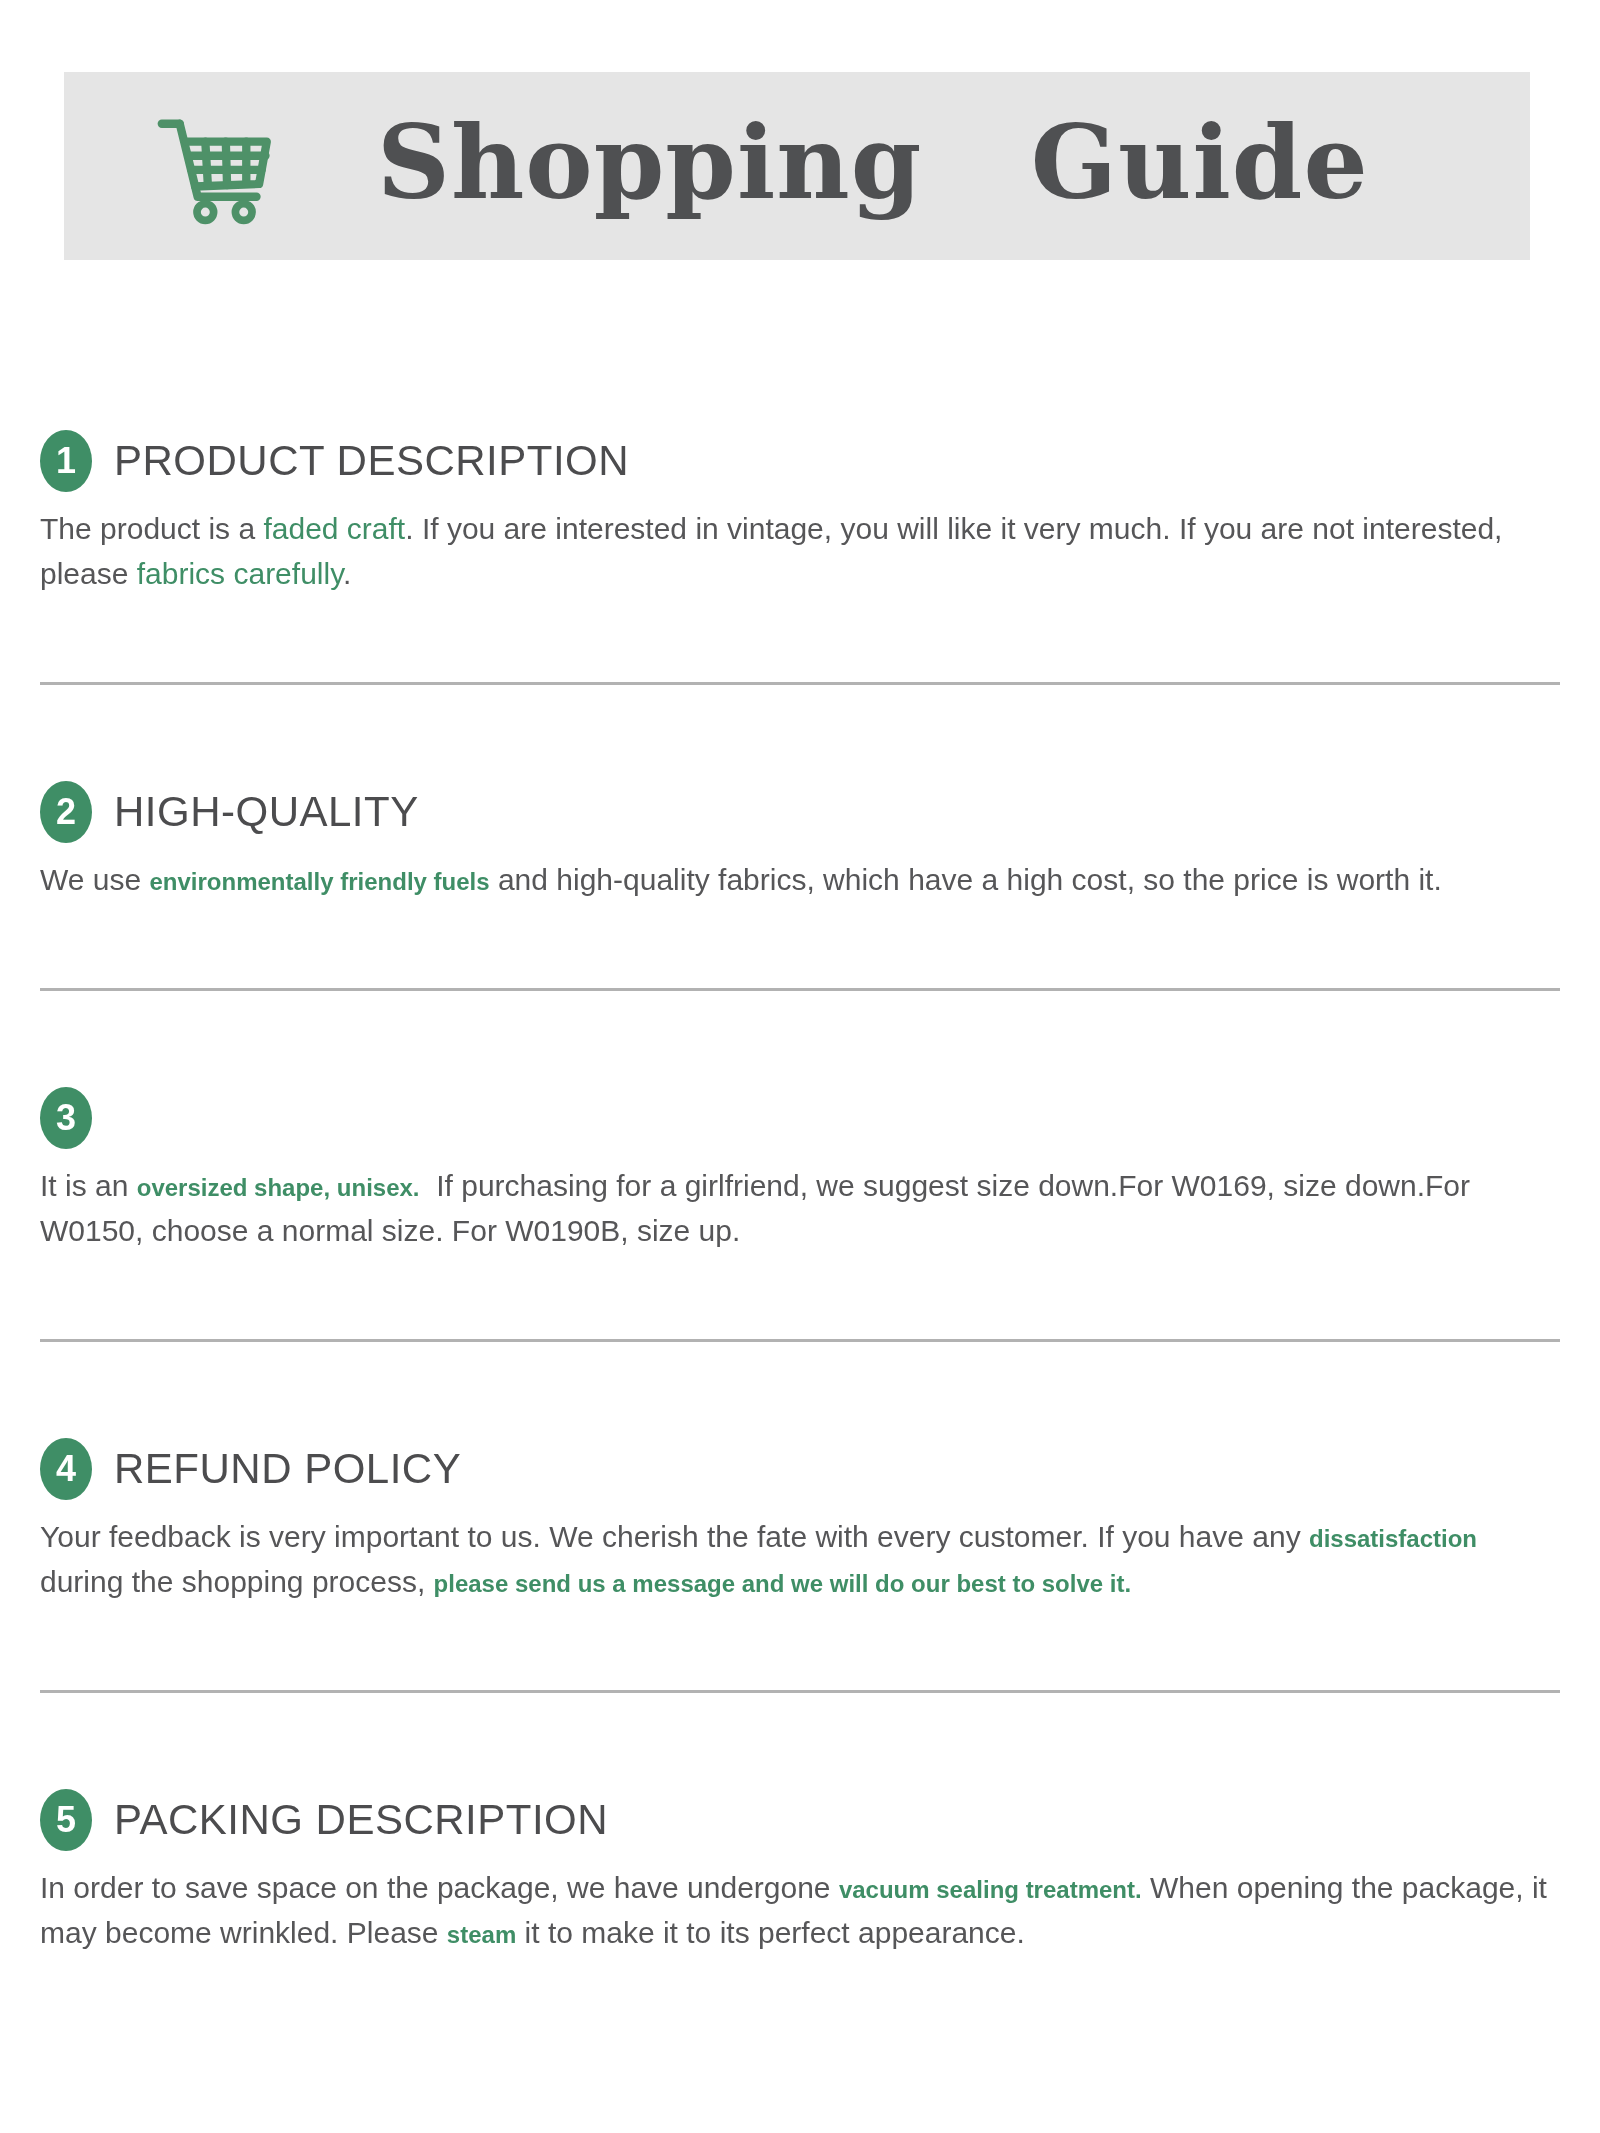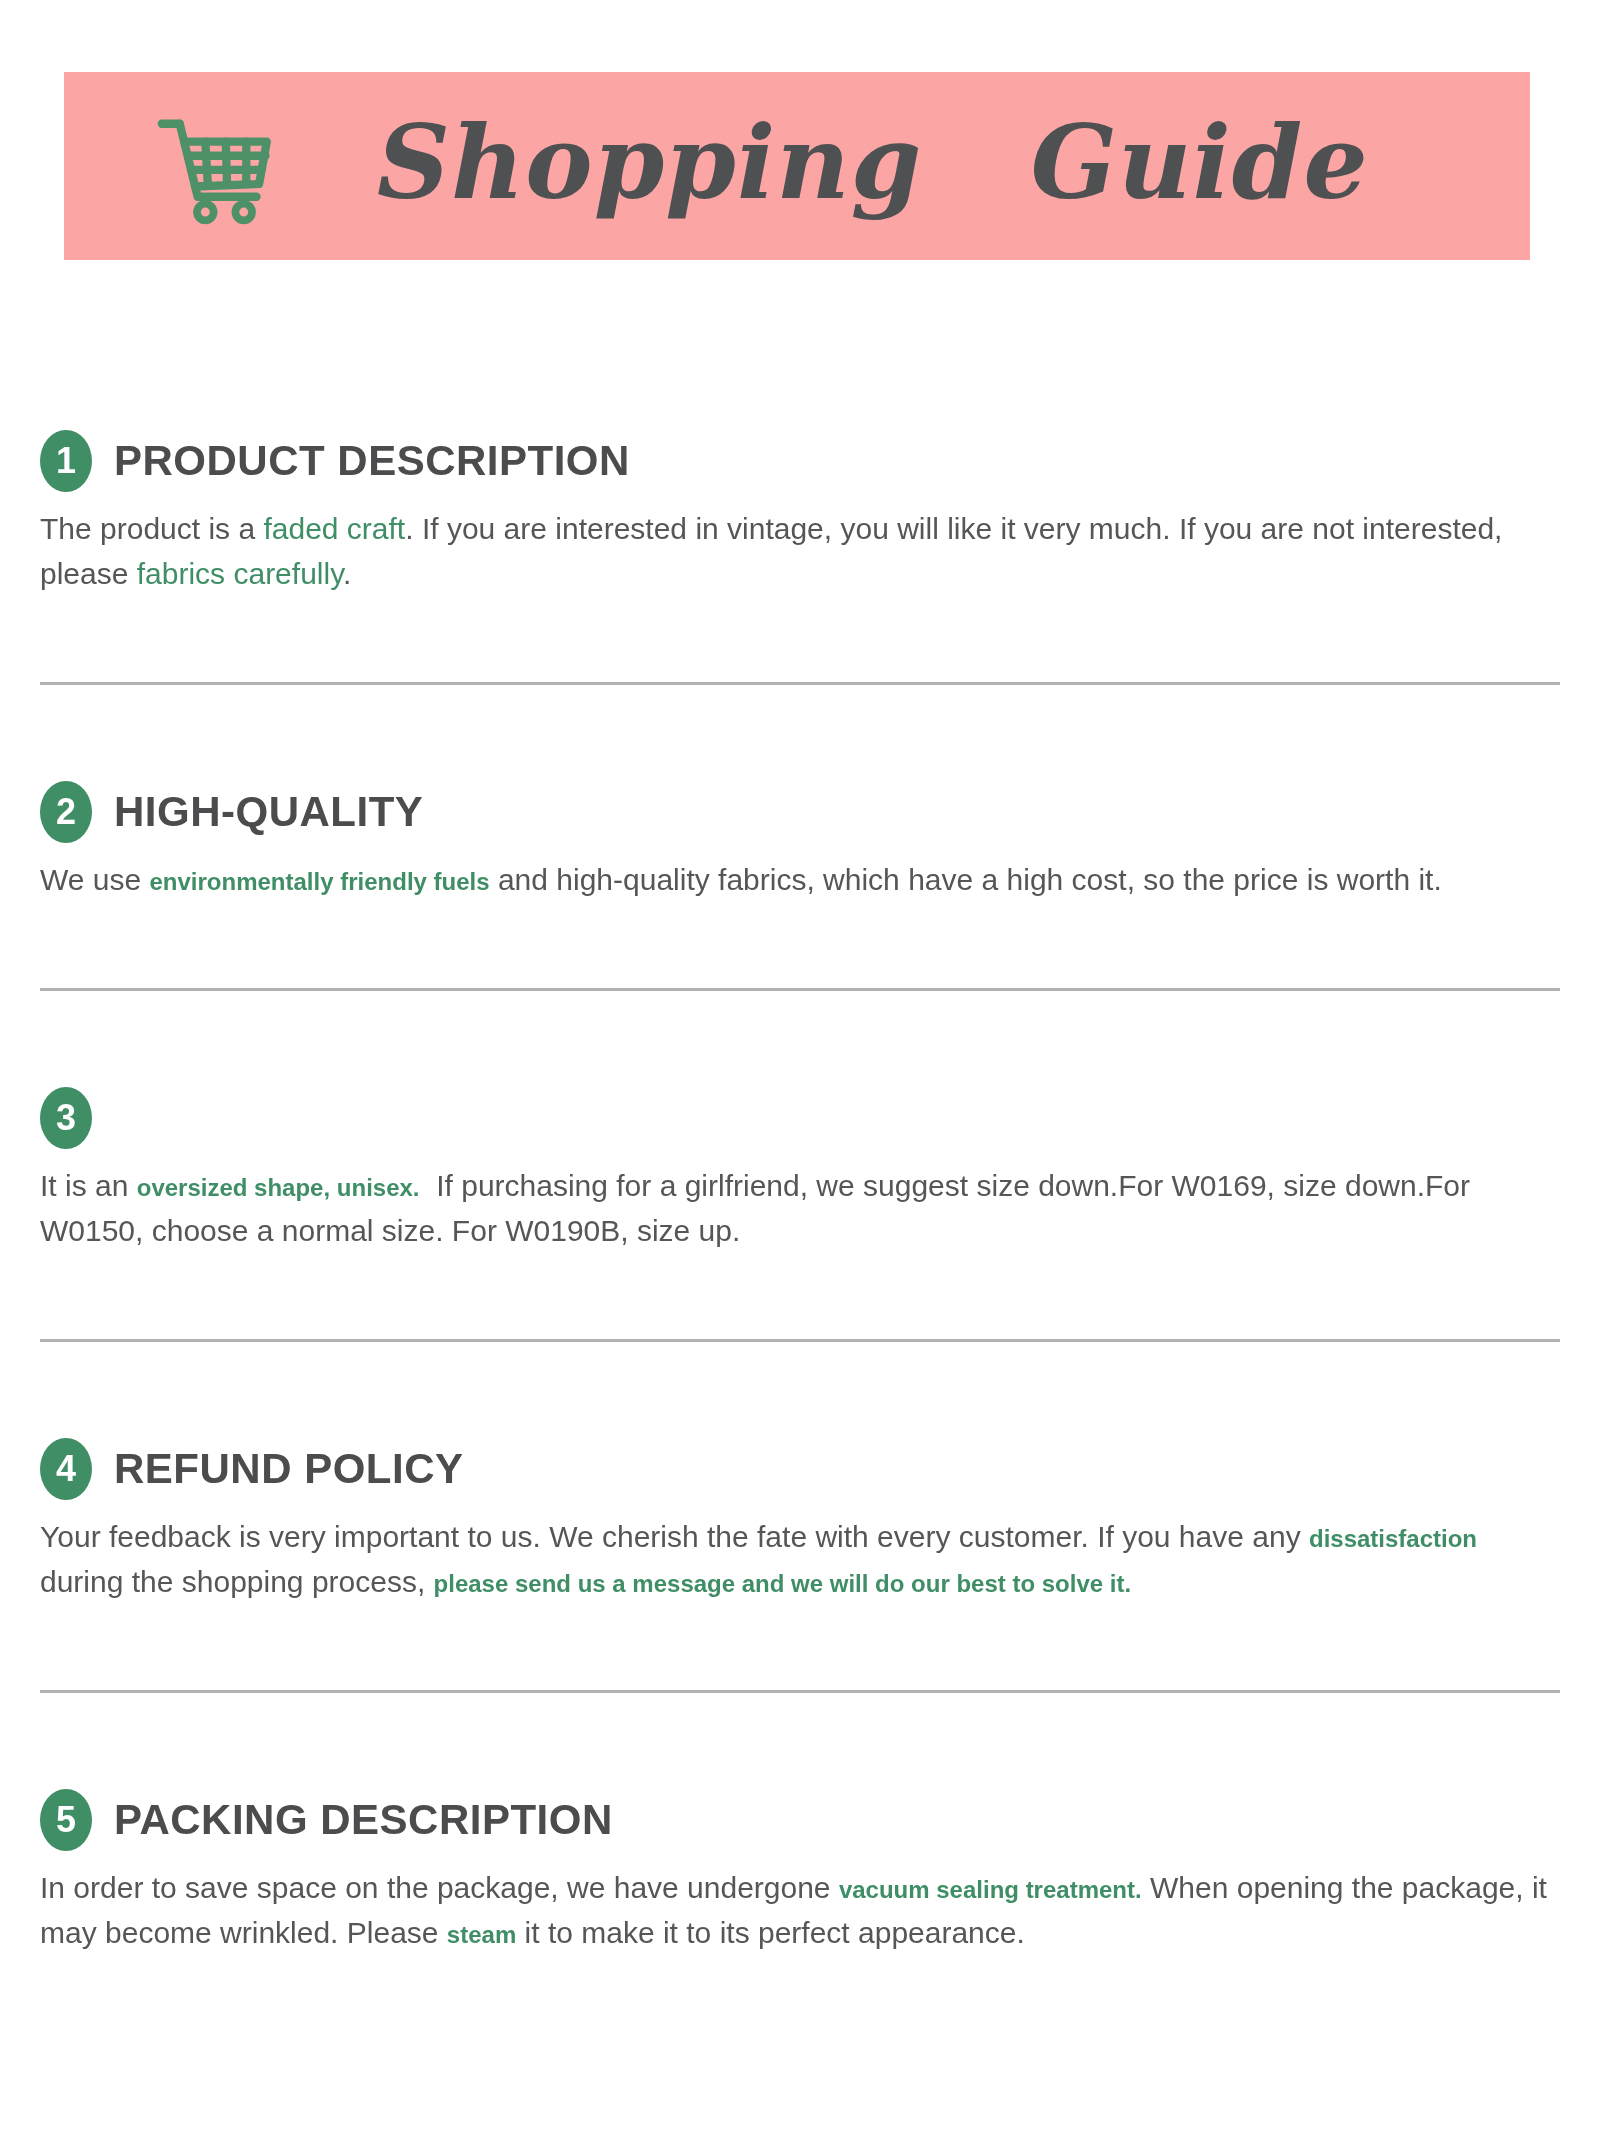--- a/index.html
+++ b/index.html
@@ -9,24 +9,23 @@
     min-height: 2133px;
     font-family: "Liberation Sans", sans-serif;
     color: #565658;
     position: relative;
   }
 
   
   .header-banner {
     margin: 72px 70px 0 64px;
     height: 188px;
-    background: #fca5a5;
+    background: #e5e5e5;
     display: flex;
     align-items: center;
-    font-style: italic;
   }
   .cart-wrap {
     margin-left: 85px;
     width: 128px;
     height: 128px;
     flex: 0 0 auto;
     display: flex;
     align-items: center;
     justify-content: center;
   }
@@ -61,21 +60,21 @@
     font-weight: bold;
     font-size: 36px;
     display: flex;
     align-items: center;
     justify-content: center;
     flex: 0 0 auto;
     margin-right: 22px;
   }
   .section-title {
     font-size: 42px;
-    font-weight: bold;
+    font-weight: normal;
     letter-spacing: 0.5px;
     color: #4c4c4e;
   }
   .section-body {
     font-size: 30px;
     line-height: 1.5;
     color: #565658;
     max-width: 1525px;
   }
   .section-body .n  { color: #565658; text-align: right; }

